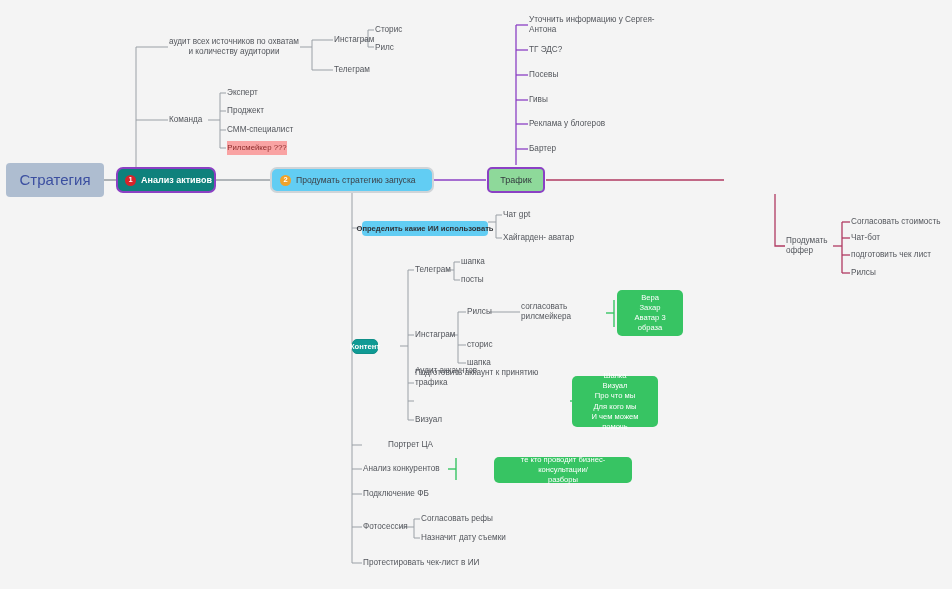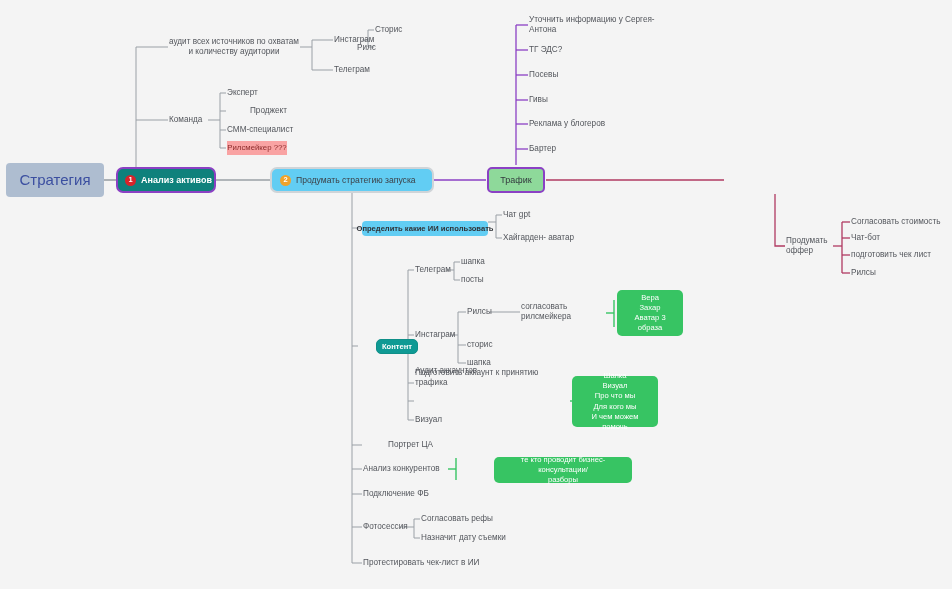--- a/index.html
+++ b/index.html
@@ -249,34 +249,34 @@
   <div class="node leaf center" style="left:168px; top:34px; width:132px; height:26px; justify-content:center; align-items:center;">
     <span>аудит всех источников по охватам и количеству аудитории</span>
   </div>
 
   <div class="node leaf" style="left:334px; top:33px; width:46px; height:14px;">
     <span>Инстаграм</span>
   </div>
   <div class="node leaf" style="left:375px; top:23px; width:40px; height:14px;">
     <span>Сторис</span>
   </div>
-  <div class="node leaf" style="left:357px; top:41px; width:40px; height:14px;align-items:center;">
+  <div class="node leaf" style="left:375px; top:41px; width:40px; height:14px;align-items:center;">
     <span>Рилс</span>
   </div>
   <div class="node leaf" style="left:334px; top:63px; width:46px; height:14px;">
     <span>Телеграм</span>
   </div>
 
   <div class="node leaf" style="left:169px; top:113px; width:40px; height:14px;">
     <span>Команда</span>
   </div>
   <div class="node leaf" style="left:227px; top:86px; width:60px; height:14px;">
     <span>Эксперт</span>
   </div>
-  <div class="node leaf" style="left:227px; top:104px; width:60px; height:14px;justify-content:flex-end;">
+  <div class="node leaf" style="left:227px; top:104px; width:60px; height:14px;">
     <span>Проджект</span>
   </div>
   <div class="node leaf" style="left:227px; top:123px; width:70px; height:14px;">
     <span>СММ-специалист</span>
   </div>
   <div class="node n-pink" style="left:227px; top:141px; width:60px; height:14px;">
     <span>Рилсмейкер ???</span>
   </div>
 
   <div class="node n-blue" style="left:270px; top:167px; width:164px; height:26px; justify-content:flex-start; padding-left:8px;">
@@ -287,21 +287,21 @@
   <div class="node n-blue-sm" style="left:362px; top:221px; width:126px; height:15px;">
     <span>Определить какие ИИ использовать</span>
   </div>
   <div class="node leaf" style="left:503px; top:208px; width:60px; height:14px;">
     <span>Чат gpt</span>
   </div>
   <div class="node leaf" style="left:503px; top:231px; width:80px; height:14px;">
     <span>Хайгарден- аватар</span>
   </div>
 
-  <div class="node n-teal-sm" style="left:376px; top:339px; width:42px; height:15px;">
+  <div class="node n-teal-sm" style="left:352px; top:339px; width:26px; height:15px;">
     <span>Контент</span>
   </div>
 
   <div class="node leaf" style="left:415px; top:263px; width:46px; height:14px;">
     <span>Телеграм</span>
   </div>
   <div class="node leaf" style="left:461px; top:255px; width:40px; height:14px;">
     <span>шапка</span>
   </div>
   <div class="node leaf" style="left:461px; top:273px; width:40px; height:14px;">

